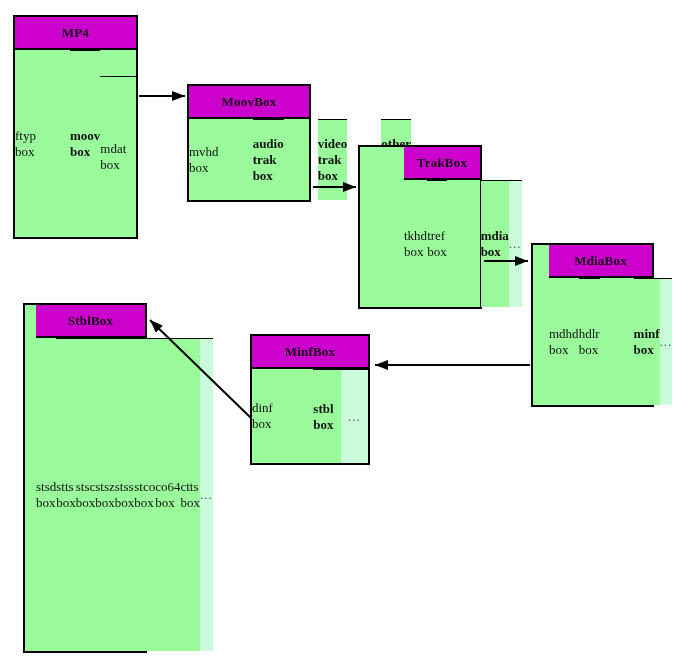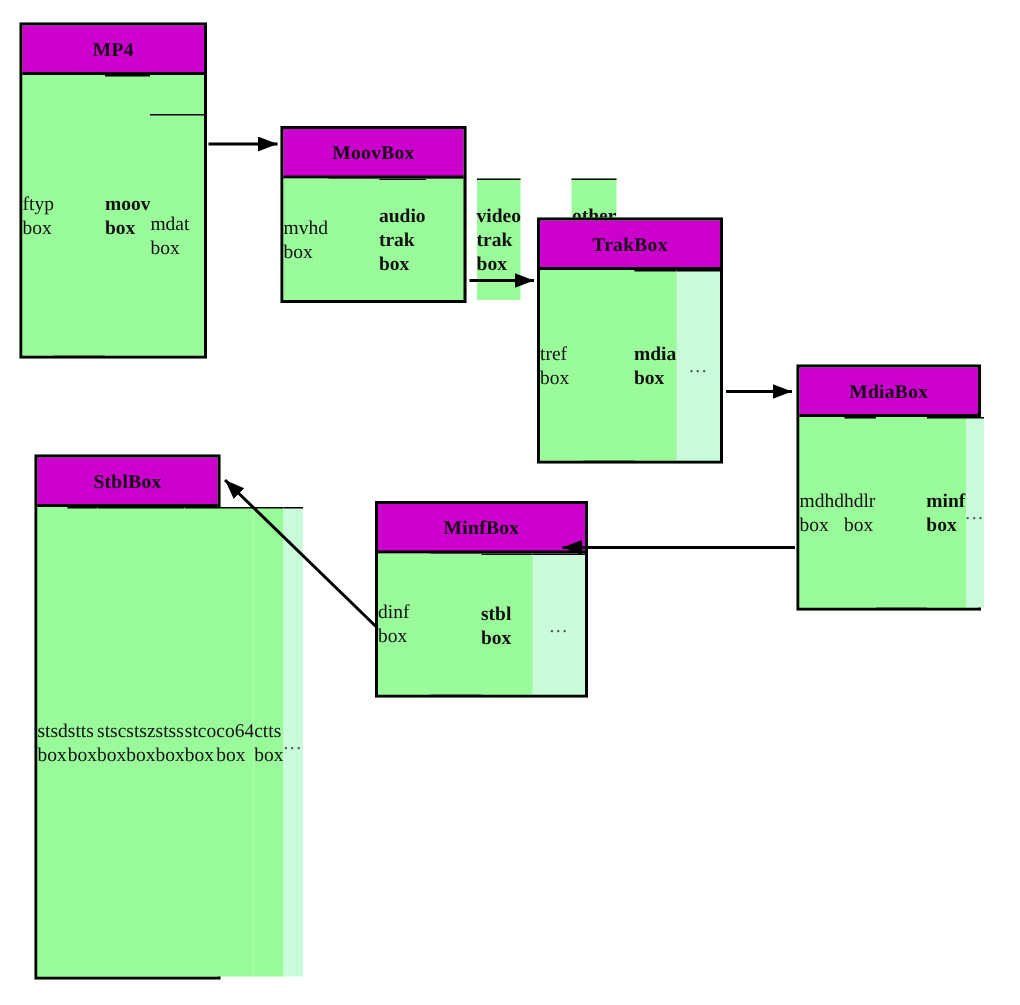--- a/index.html
+++ b/index.html
@@ -54,24 +54,24 @@
     box-sizing: border-box;
   }
   .box-rows .row:first-child { border-top: none; }
   .row.bold { font-weight: bold; margin-left: 34px; }
   .row.dim  { background: var(--c-dim, #cafcdc); color: #4a5a4f; letter-spacing: 1px; }
   .row.grow { flex: 4 1 0; margin-top: 26px; }
 
   
   #box-mp4     { left: 13px;  top: 15px;  width: 125px; height: 224px; }
   #box-moovbox { left: 187px; top: 84px;  width: 124px; height: 118px; }
-  #box-trakbox { left: 358px; top: 145px; width: 124px; height: 164px; }
-  #box-mdiabox { left: 531px; top: 243px; width: 123px; height: 164px; }
-  #box-minfbox { left: 250px; top: 334px; width: 142px; height: 131px; }
-  #box-stblbox { left: 23px;  top: 303px; width: 124px; height: 350px; }
+  #box-trakbox { left: 358px; top: 145px; width: 124px; height: 164px; padding-left: 44px; }
+  #box-mdiabox { left: 531px; top: 243px; width: 123px; height: 164px; padding-left: 16px; }
+  #box-minfbox { left: 250px; top: 334px; width: 120px; height: 131px; }
+  #box-stblbox { left: 23px;  top: 303px; width: 124px; height: 350px; padding-left: 11px; }
 
   #arrow-layer {
     position: absolute;
     left: 0; top: 0;
     width: 680px; height: 670px;
     pointer-events: none;
   }
   #arrow-layer line {
     stroke: var(--c-border, #000);
     stroke-width: 2;
@@ -97,20 +97,21 @@
         <div class="row">mvhd box</div>
         <div class="row bold">audio trak box</div>
         <div class="row bold">video trak box</div>
         <div class="row bold">other trak box</div>
       </div>
   </div>
 
   <div class="box" id="box-trakbox">
     <div class="box-header">TrakBox</div>
     <div class="box-rows">
+        <div class="row">tkhd box</div>
         <div class="row">tref box</div>
         <div class="row bold">mdia box</div>
         <div class="row dim">...</div>
       </div>
   </div>
 
   <div class="box" id="box-mdiabox">
     <div class="box-header">MdiaBox</div>
     <div class="box-rows">
         <div class="row">mdhd box</div>

